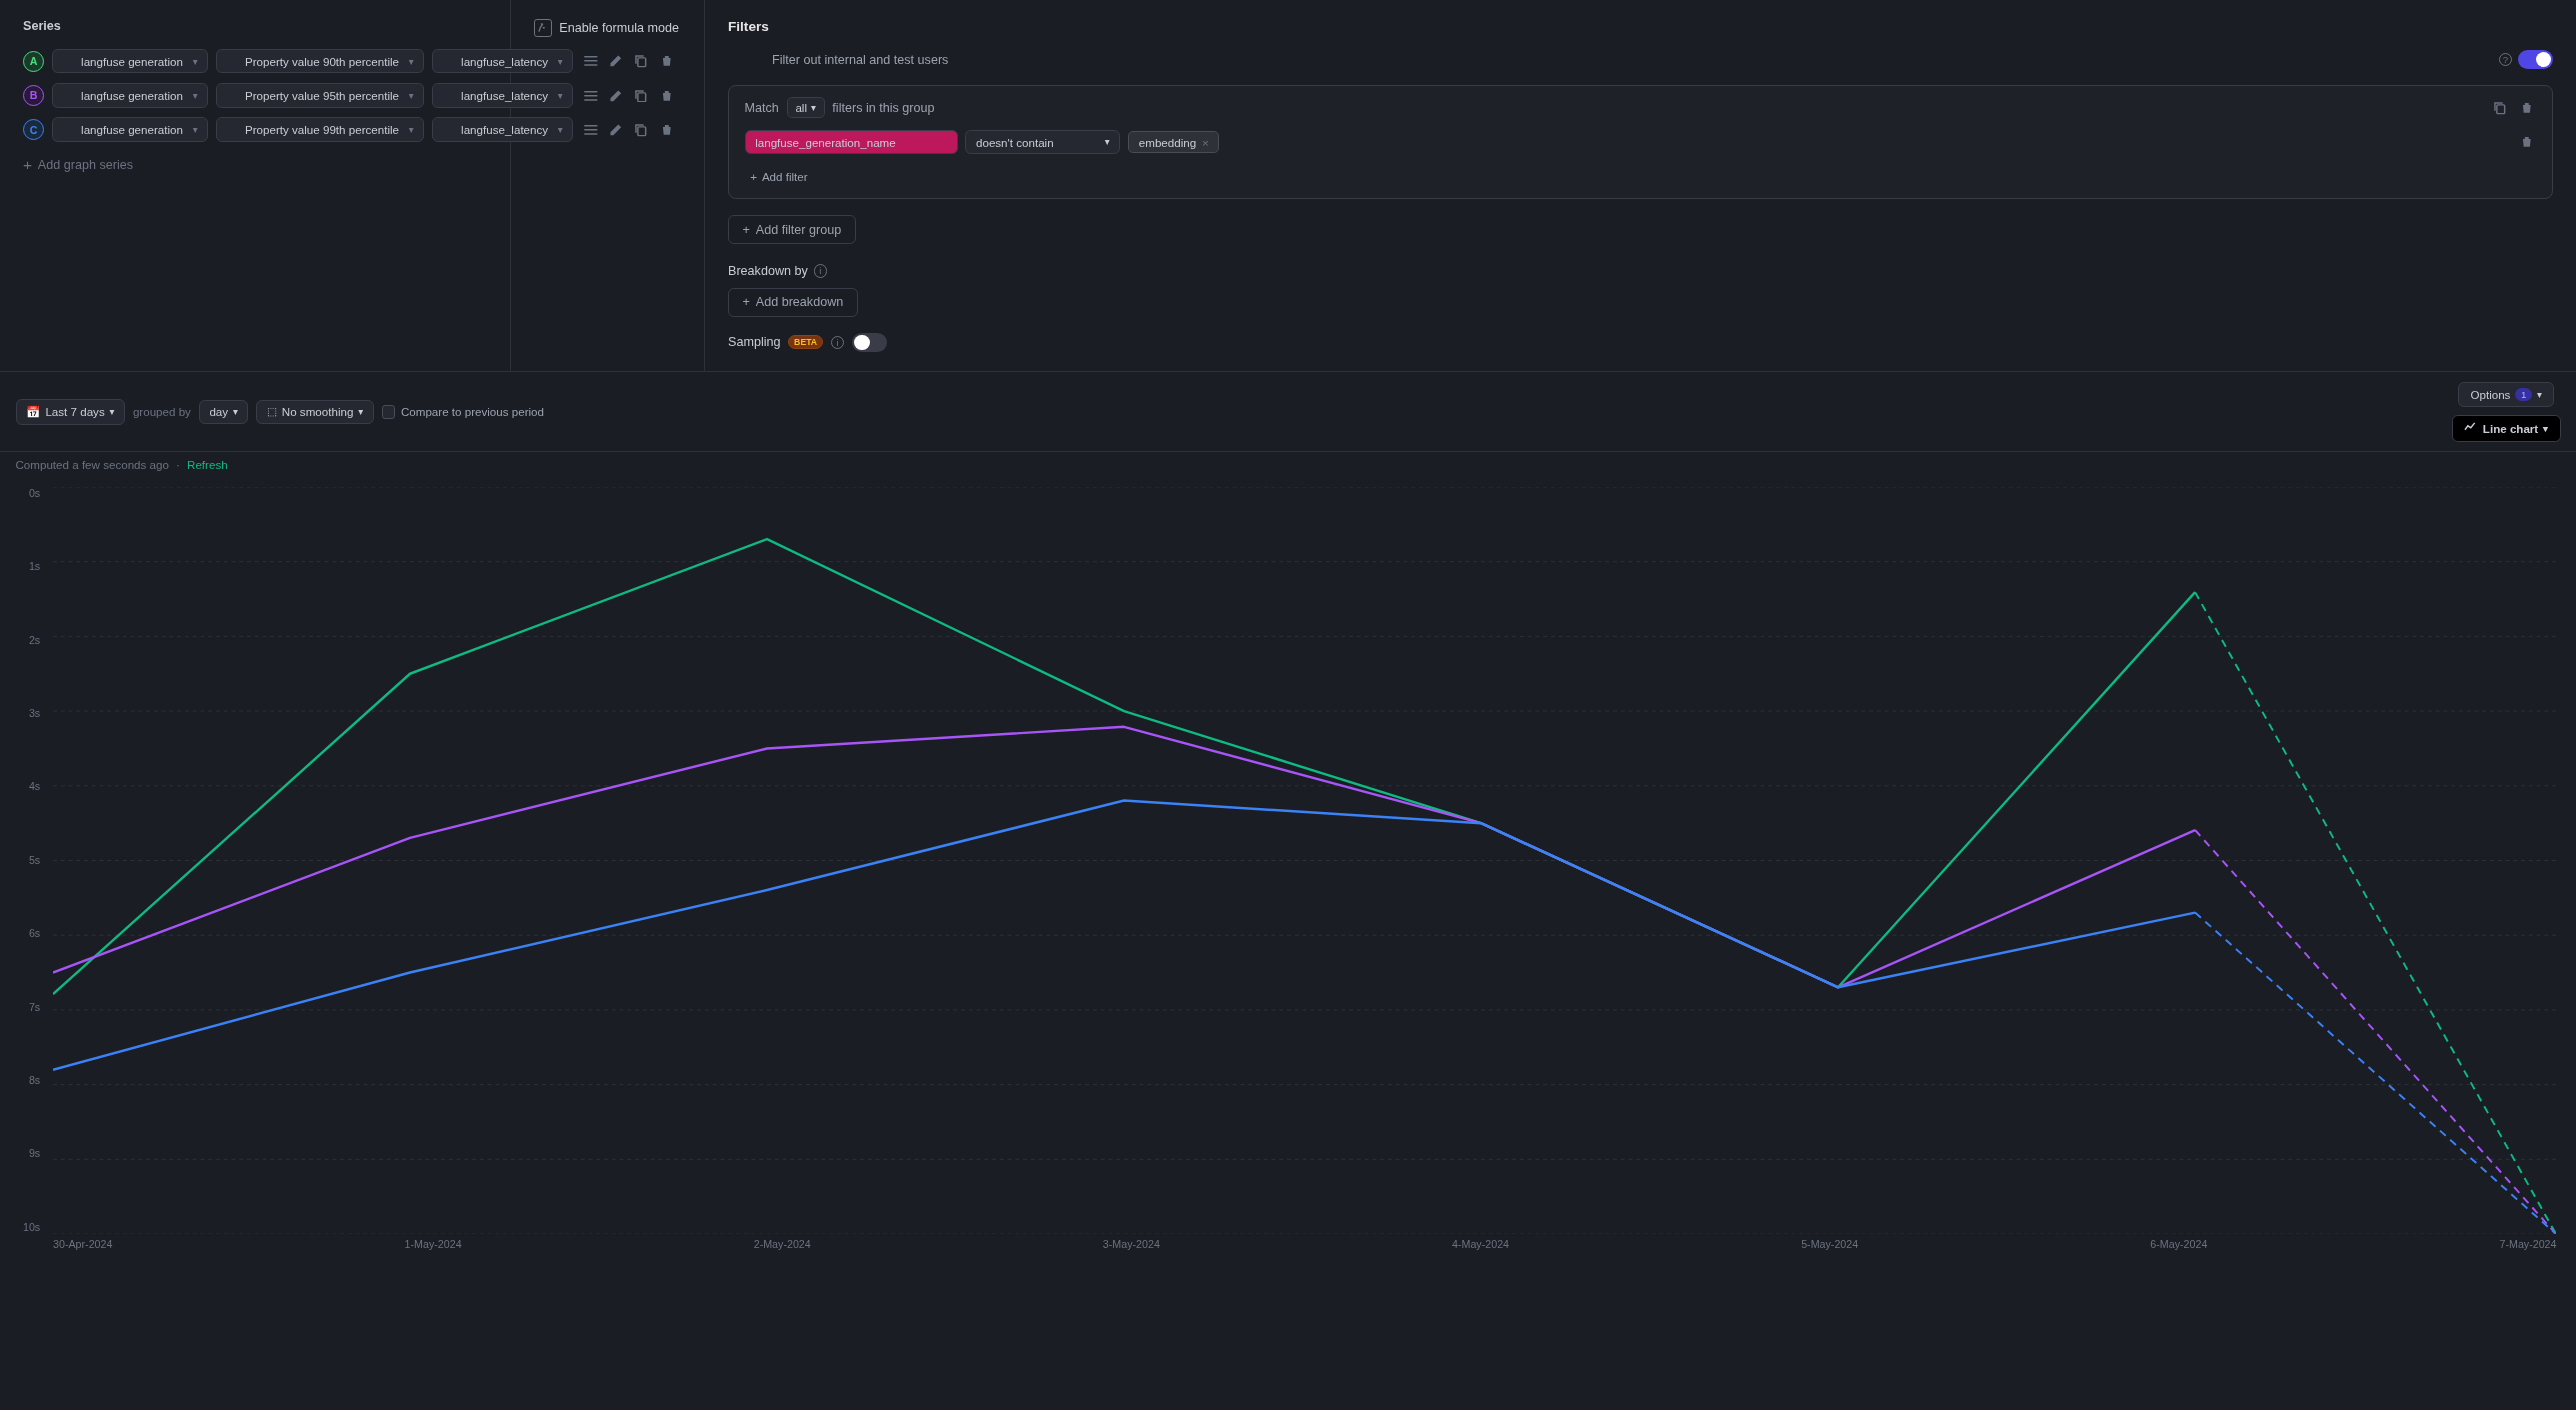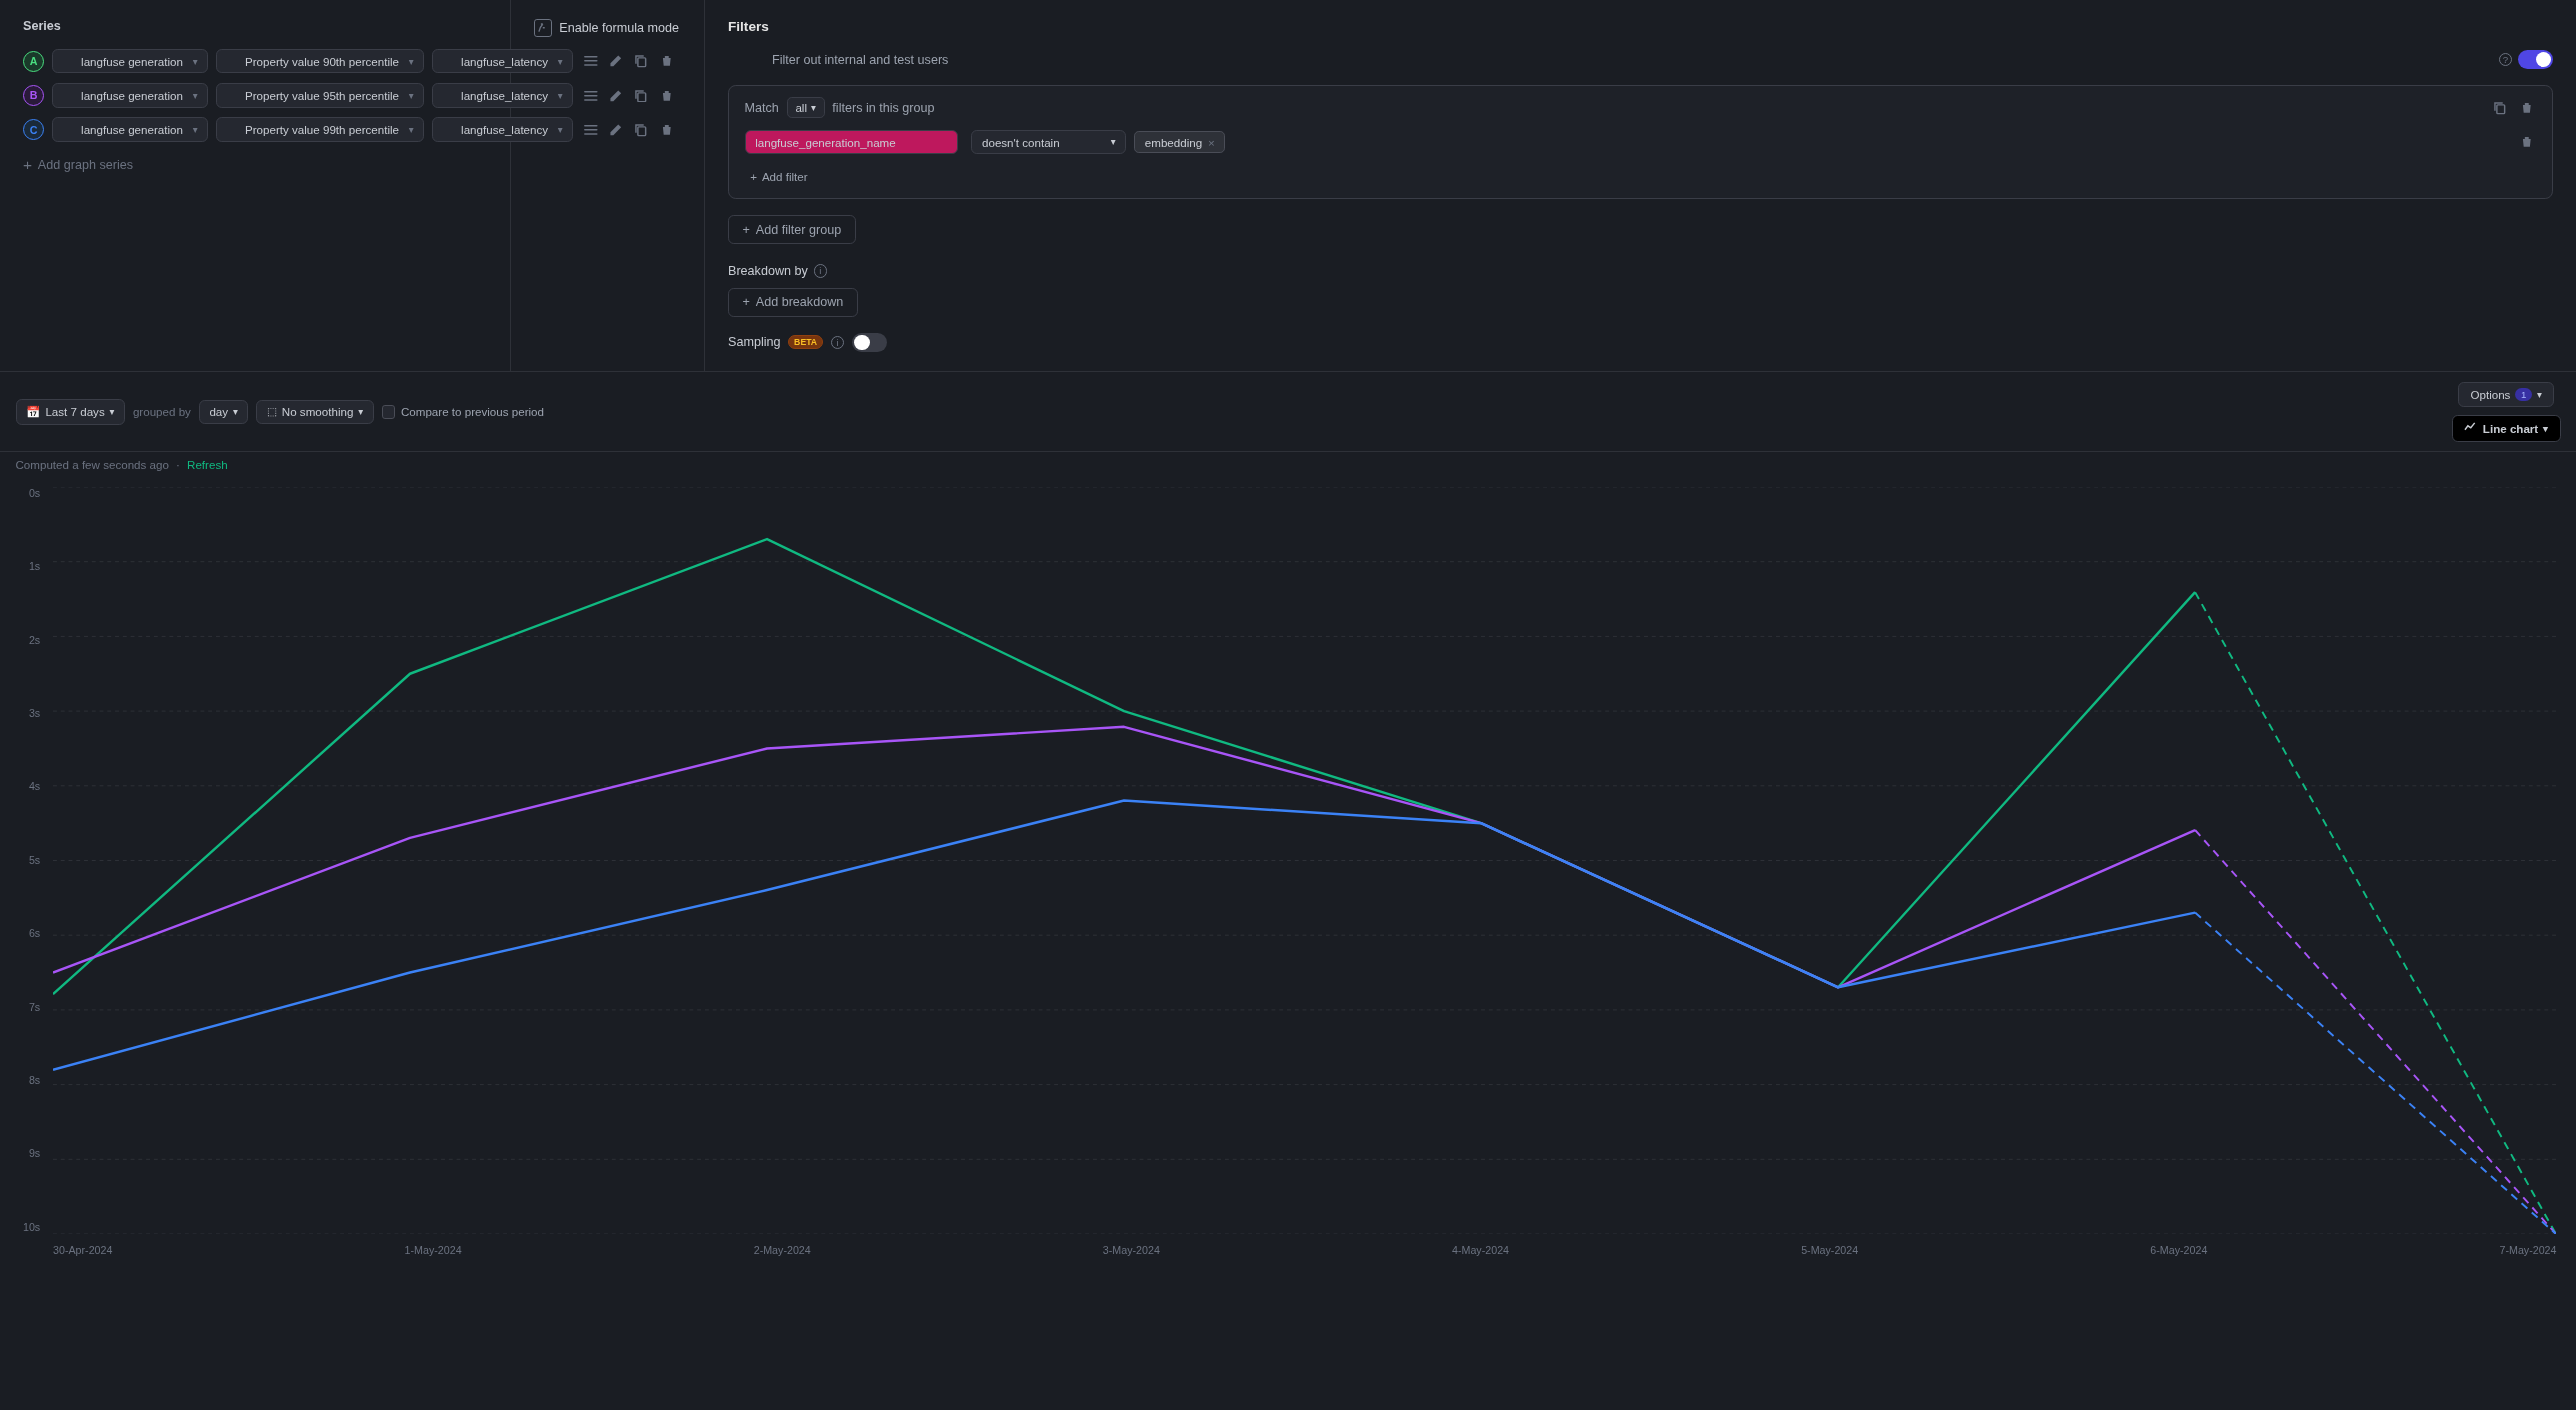--- a/index.html
+++ b/index.html
@@ -230,21 +230,20 @@
       background: #252830;
       border: 1px solid #3a3d47;
       border-radius: 5.8px;
       padding: 4.8px 9.7px;
       color: #c9cdd4;
       font-size: 11.6px;
       min-width: 155px;
       display: inline-flex;
       align-items: flex-start;
       gap: 6px;
-      margin-left: 6px;
     }
     .filter-value-tag {
       background: #2e3138;
       border: 1px solid #4a4d57;
       border-radius: 4.8px;
       padding: 3.9px 9.7px;
       color: #c9cdd4;
       font-size: 11.6px;
       display: inline-flex;
       align-items: center;
@@ -438,21 +437,21 @@
       justify-content: space-between;
       align-items: flex-end;
       padding-right: 7.8px;
     }
     .y-label {
       font-size: 10.7px;
       color: #6b7280;
     }
     .x-axis {
       position: absolute;
-      bottom: 16px;
+      bottom: 22px;
       left: 53px;
       right: 19.4px;
       display: flex;
       justify-content: space-between;
     }
     .x-label {
       font-size: 10.7px;
       color: #6b7280;
     }
     svg.chart-svg {

